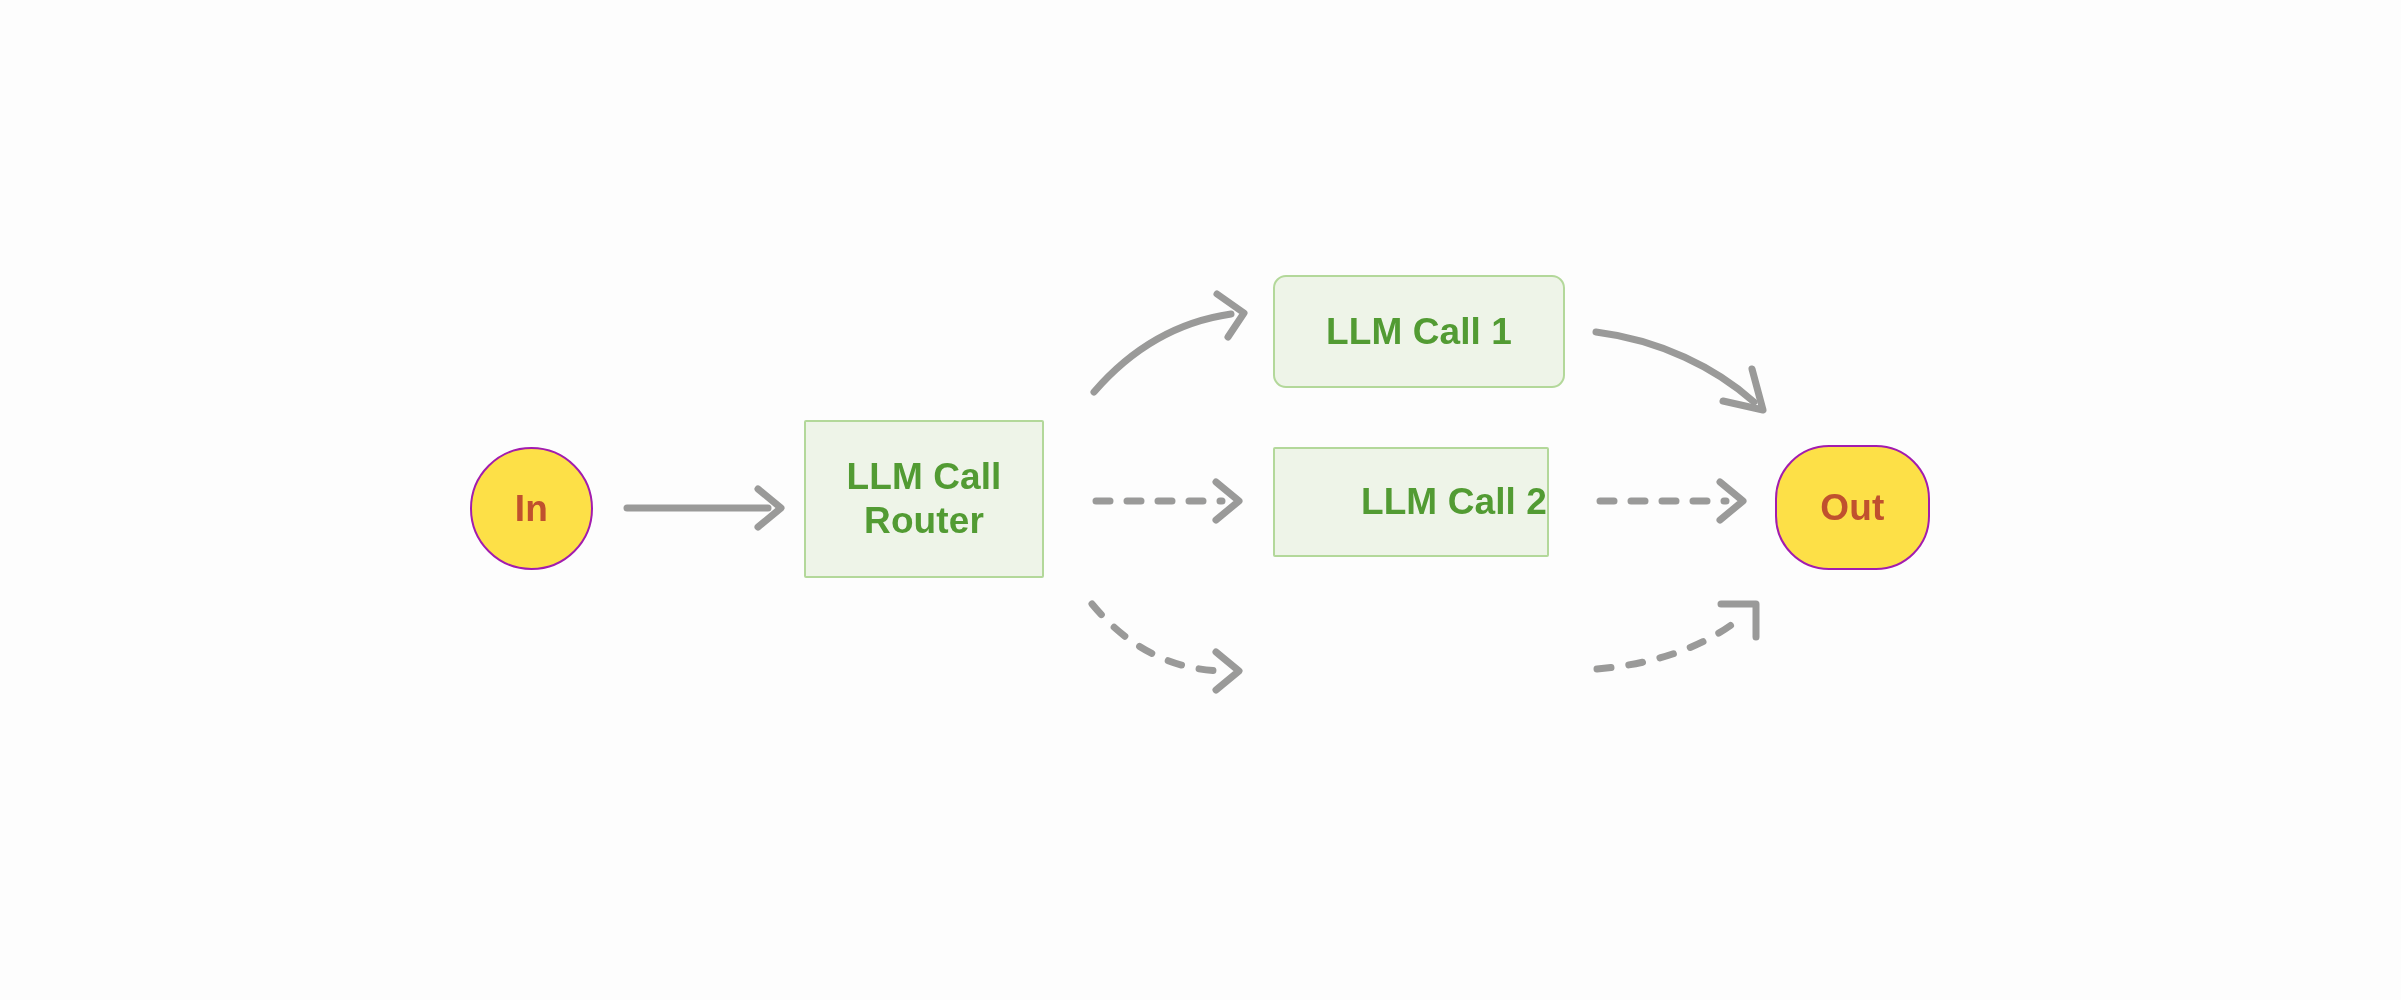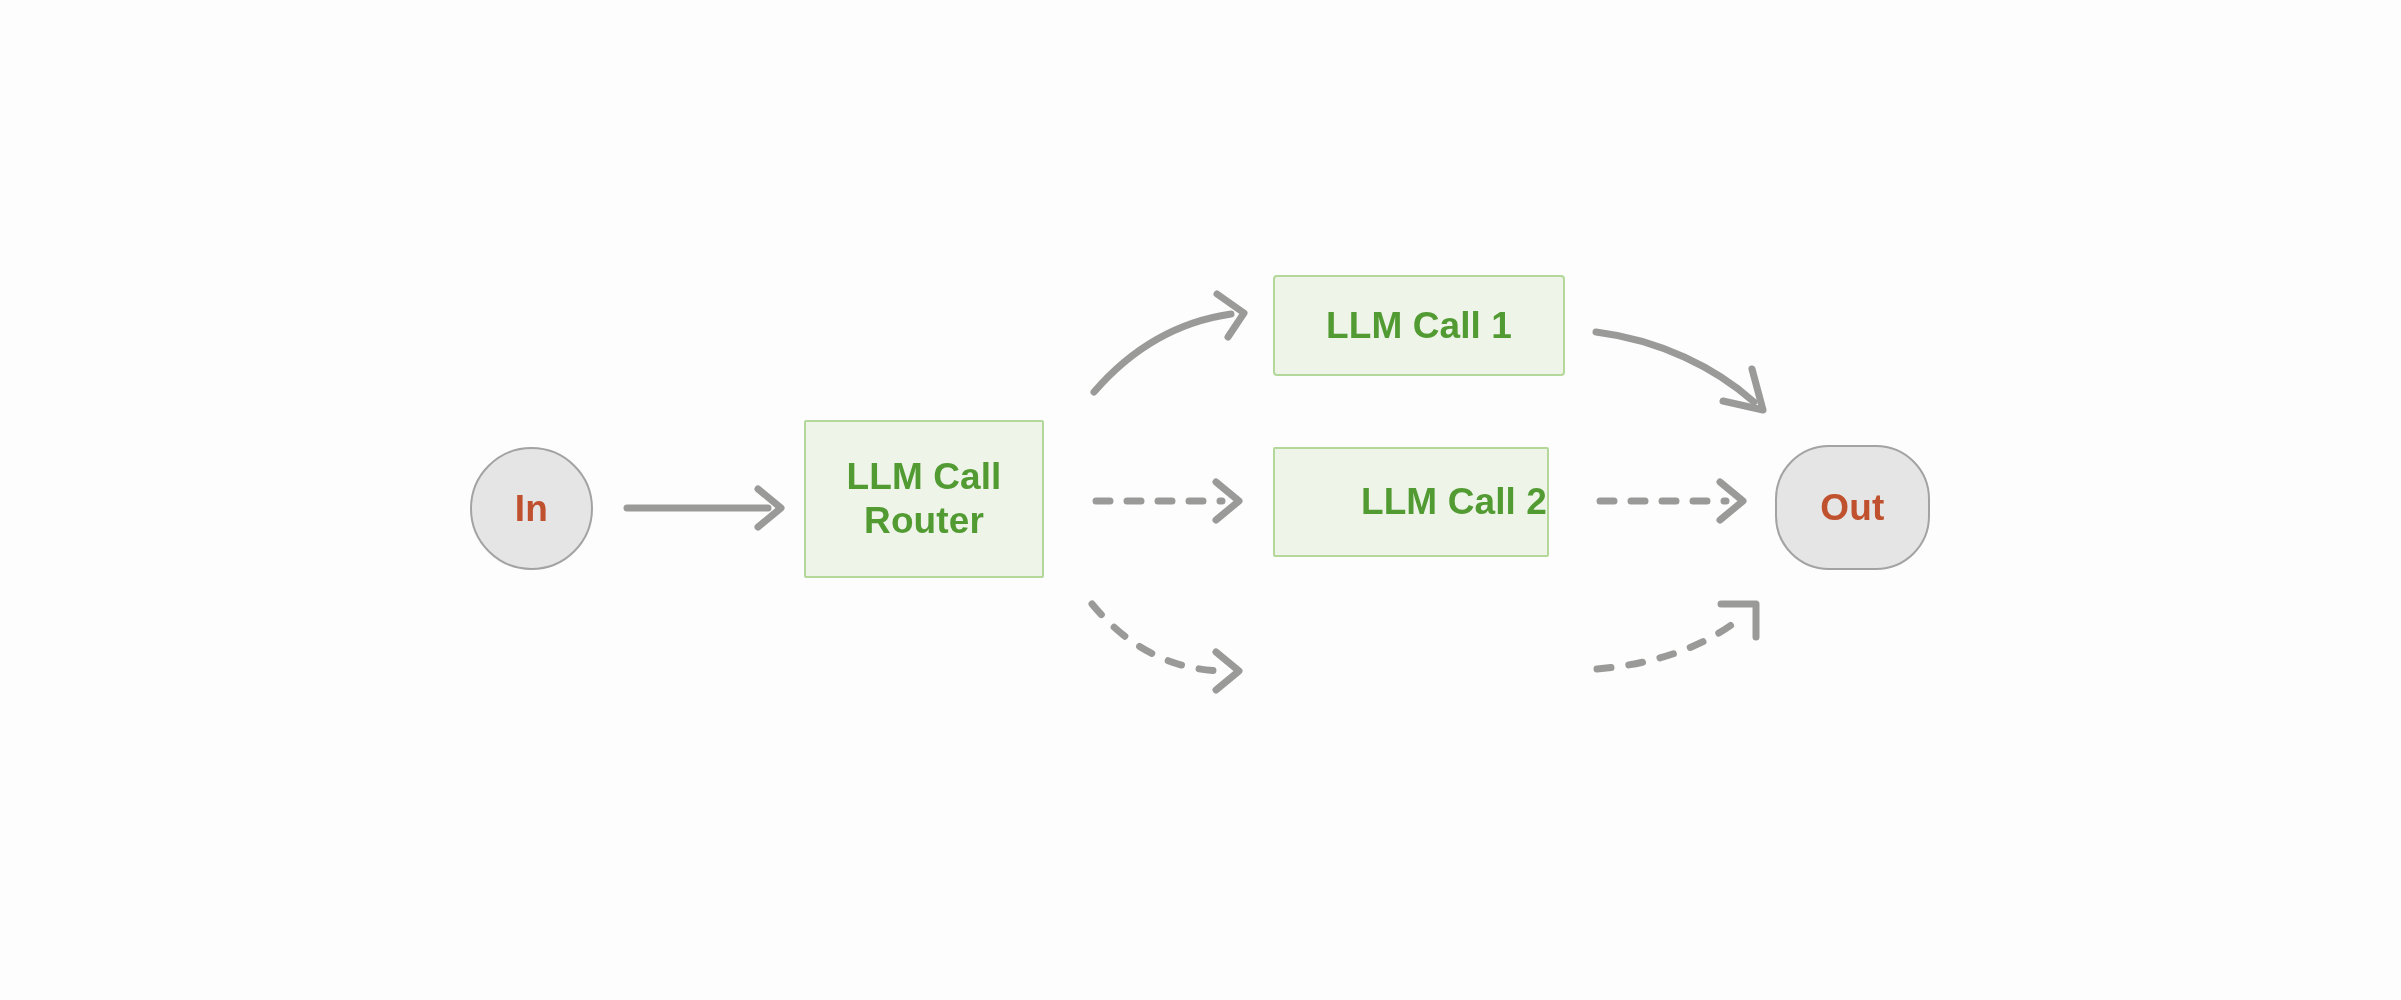--- a/index.html
+++ b/index.html
@@ -32,22 +32,22 @@
     position: absolute;
     box-sizing: border-box;
     display: flex;
     align-items: center;
     justify-content: center;
     text-align: center;
   }
 
   
   .node.terminal {
-    background: #e5e5e5;
-    border: 2px solid #a3a3a3;
+    background: #fde047;
+    border: 2px solid #a21caf;
     color: #c0512e;
     font-weight: bold;
   }
   .node.terminal .node-label {
     color: #c0512e;
     font-weight: bold;
     letter-spacing: 0.2px;
   }
 
   
@@ -79,22 +79,22 @@
     width: 240px;
     height: 158px;
     border-radius: 2px;
   }
   #node-router .node-label { font-size: 37px; }
 
   #node-call-1 {
     left: 1273px;
     top: 275px;
     width: 292px;
-    height: 101px;
-    border-radius: 4px;
+    height: 113px;
+    border-radius: 13px;
   }
   #node-call-2 {
     left: 1273px;
     top: 447px;
     width: 276px;
     height: 110px;
     border-radius: 2px;
     justify-content: flex-end;
   }
   #node-call-3 {

